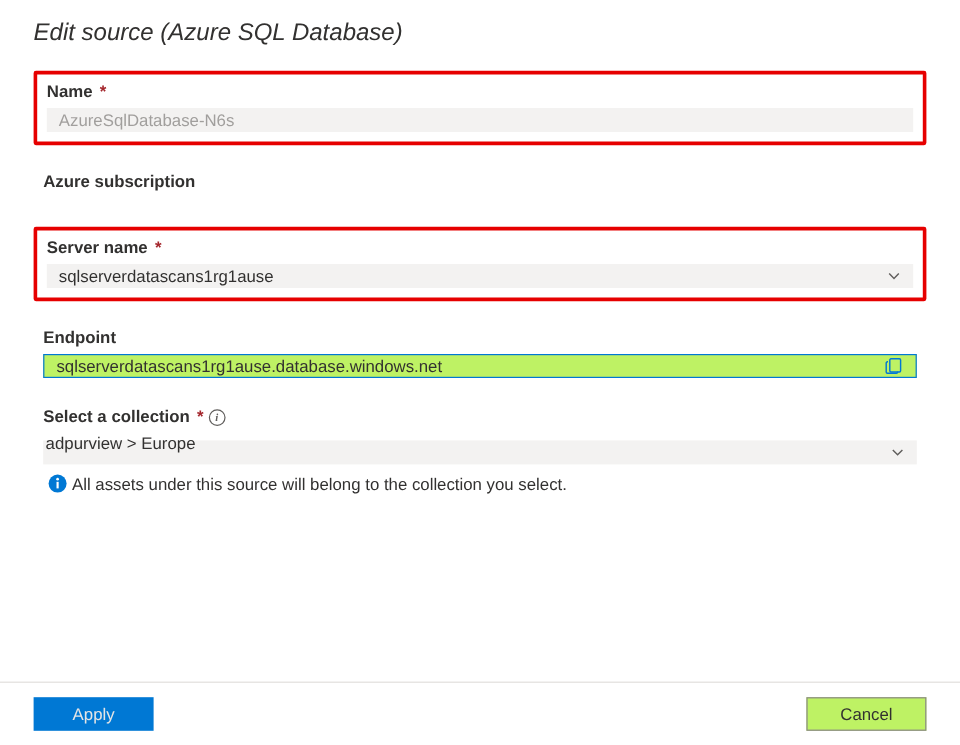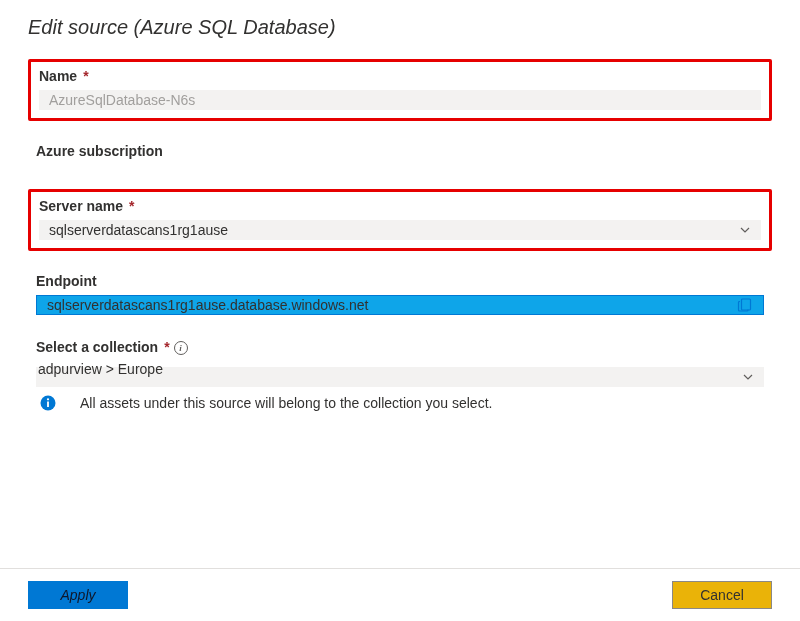--- a/index.html
+++ b/index.html
@@ -74,21 +74,21 @@
       cursor: pointer;
     }
     .input-box.disabled {
       color: #a19f9d;
       cursor: default;
     }
     .input-box .value {
       flex: 1;
     }
     .input-box.outlined {
-      background: #0ea5e9;
+      background: #bef264;
       border: 1px solid #0078d4;
       cursor: default;
     }
     .chevron {
       color: #605e5c;
       display: inline-flex;
     }
     .chevron svg {
       width: 12px;
       height: 12px;
@@ -104,21 +104,21 @@
     }
     .collection-select-row {
       margin-top: -12px;
     }
     .collection-value-box {
       width: 100%;
     }
     .helper-row {
       display: flex;
       align-items: center;
-      gap: 24px;
+      gap: 4px;
       margin-top: 8px;
       padding-left: 4px;
     }
     .info-solid-icon {
       width: 16px;
       height: 16px;
       color: #0078d4;
       flex-shrink: 0;
     }
     .helper-text {
@@ -131,30 +131,29 @@
       left: 0;
       right: 0;
       border-top: 1px solid #e1dfdd;
       padding: 12px 28px;
       display: flex;
       justify-content: space-between;
       align-items: center;
     }
     .btn-primary {
       background: #0078d4;
-      color: #0f172a;
+      color: #e5e5e5;
       border: none;
       padding: 6px 28px;
       font-size: 14px;
       cursor: pointer;
       min-width: 100px;
-      font-style: italic;
     }
     .btn-secondary {
-      background: #eab308;
+      background: #bef264;
       color: #323130;
       border: 1px solid #8a8886;
       padding: 5px 24px;
       font-size: 14px;
       cursor: pointer;
       min-width: 100px;
     }
     .field-plain {
       margin-bottom: 16px;
       padding: 6px 8px 8px 8px;

